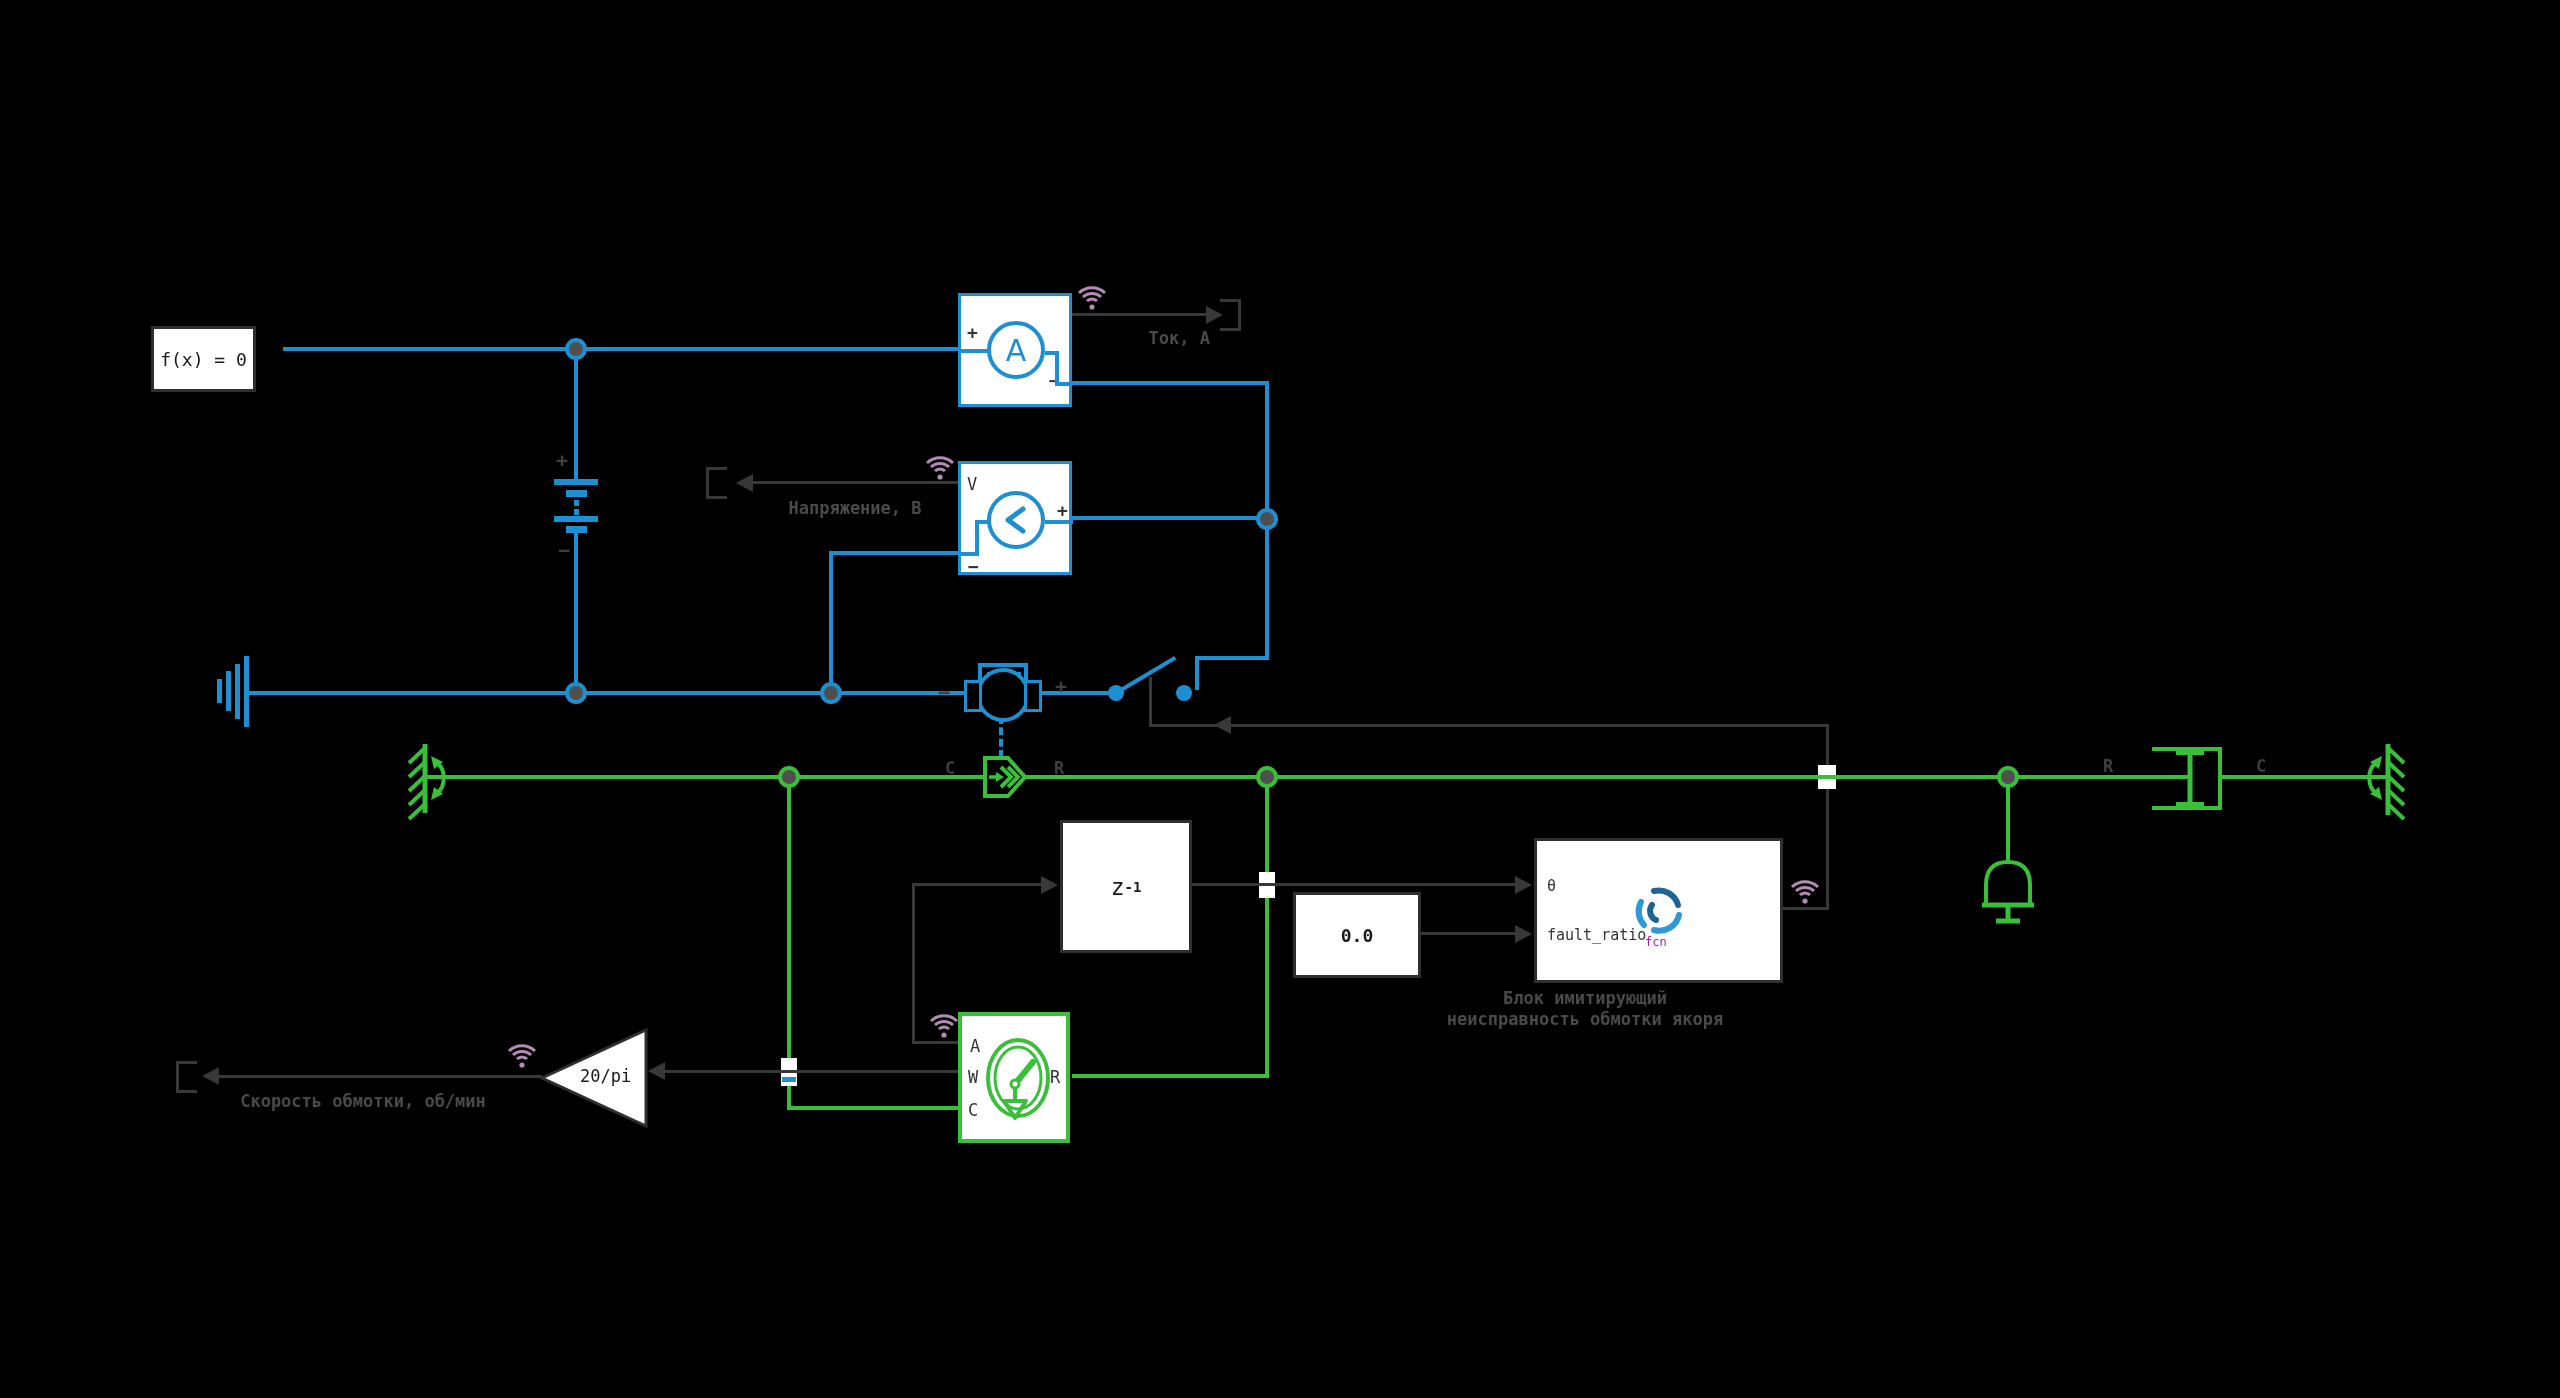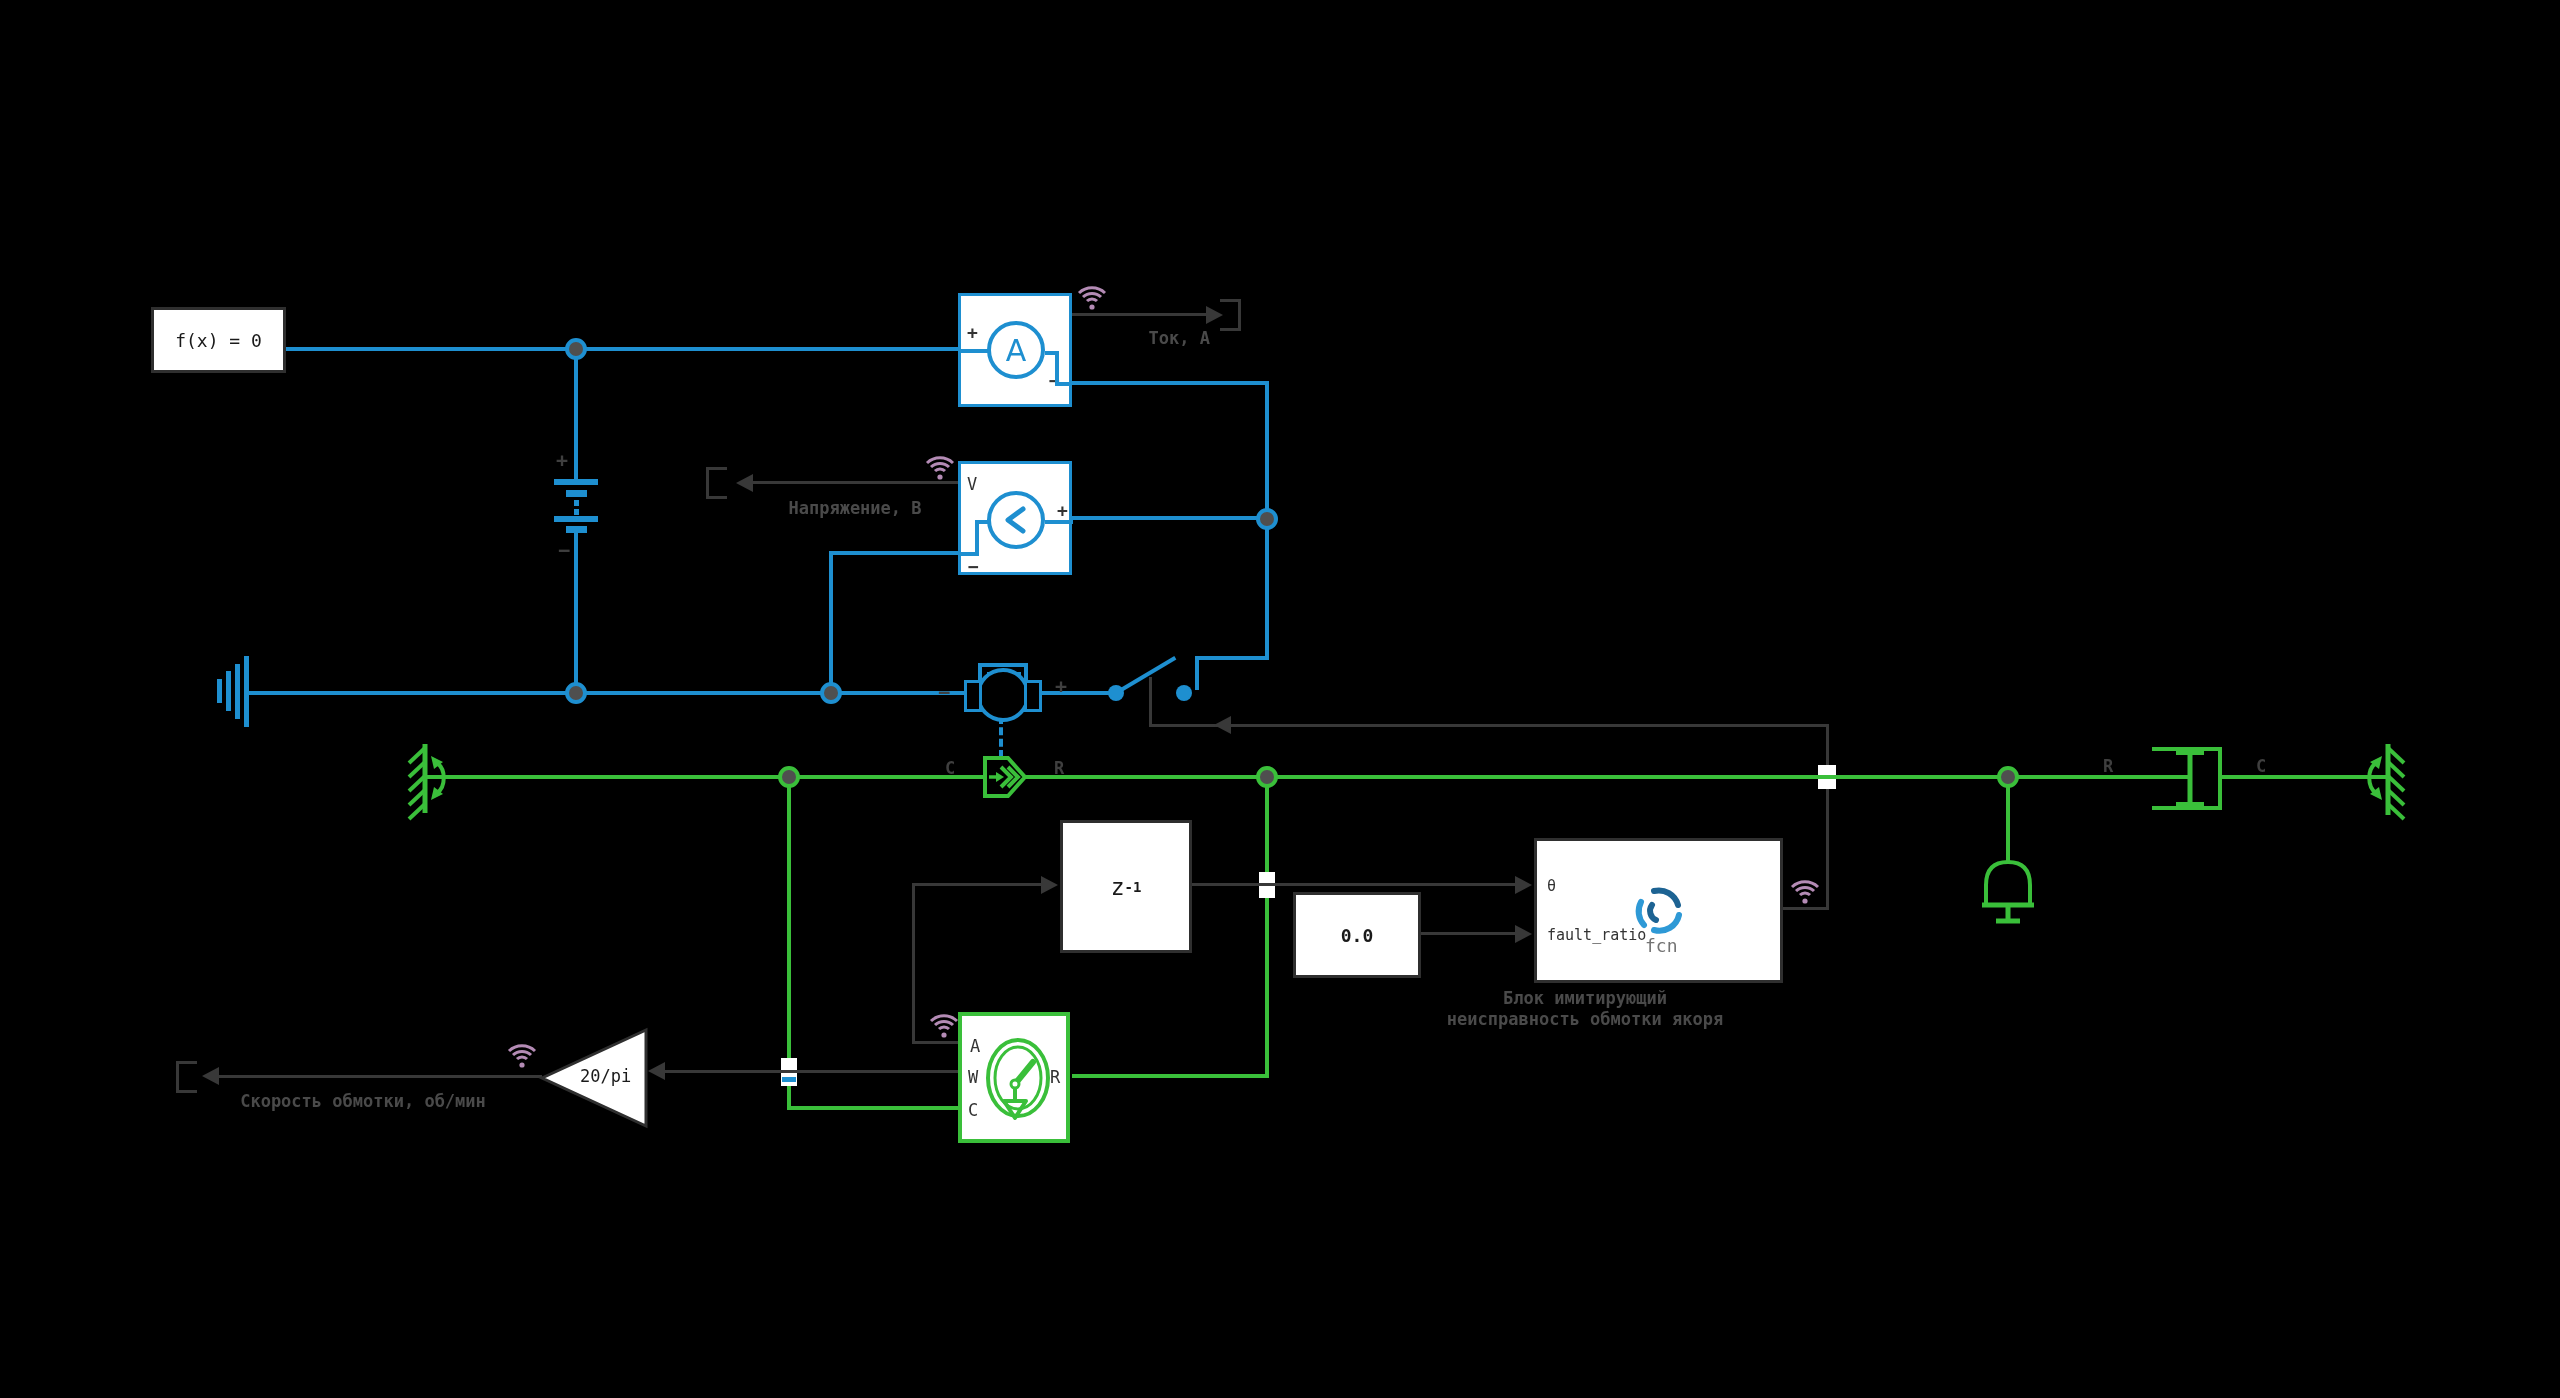--- a/index.html
+++ b/index.html
@@ -135,21 +135,21 @@
   <div class="lbl" style="left:213px;top:1091px;width:300px;">Скорость обмотки, об/мин</div>
 
   <div class="xover" style="left:1259px;top:872px;width:16px;height:26px;"></div>
   <div class="ws" style="left:1253px;top:883px;width:28px;height:3px;"></div>
   <div class="xover" style="left:781px;top:1058px;width:16px;height:28px;"></div>
   <div class="ws" style="left:775px;top:1070px;width:28px;height:3px;"></div>
   <div class="we" style="left:782px;top:1077px;width:14px;height:5px;"></div>
   <div class="xover" style="left:1818px;top:765px;width:18px;height:24px;"></div>
   <div class="wm" style="left:1812px;top:775px;width:30px;height:4px;"></div>
 
-  <div class="blk" style="left:151px;top:307px;width:135px;height:66px;font-size:18px;">
+  <div class="blk" style="left:151px;top:326px;width:105px;height:66px;font-size:18px;">
     <span>f(x) = 0</span>
   </div>
 
   <div class="meter" style="left:958px;top:293px;width:114px;height:114px;">
     <div class="signw" style="left:6px;top:26px;">+</div>
     <div class="signw" style="left:88px;top:74px;">−</div>
     <div class="we" style="left:0;top:53px;width:28px;height:4px;"></div>
     <div class="we" style="left:84px;top:55px;width:14px;height:4px;"></div>
     <div class="we" style="left:94px;top:57px;width:4px;height:33px;"></div>
     <div class="we" style="left:94px;top:86px;width:17px;height:4px;"></div>
@@ -246,21 +246,21 @@
 
   <div class="blk" style="left:1534px;top:838px;width:249px;height:145px;">
     <div class="pl" style="left:10px;top:36px;font-size:15px;">θ</div>
     <div class="pl" style="left:10px;top:85px;font-size:15px;">fault_ratio</div>
     <svg style="left:95px;top:40px;" width="56" height="56" viewBox="0 0 56 56">
       <path d="M 22,10 A 20,20 0 0 1 46,24" fill="none" stroke="#1d6393" stroke-width="6" stroke-linecap="round"></path>
       <path d="M 47,34 A 20,20 0 0 1 22,49" fill="none" stroke="#2e99d6" stroke-width="6" stroke-linecap="round"></path>
       <path d="M 12,44 A 20,20 0 0 1 9,21" fill="none" stroke="#2e99d6" stroke-width="6" stroke-linecap="round"></path>
       <path d="M 20,24 A 10,10 0 0 0 24,39" fill="none" stroke="#1d6393" stroke-width="6" stroke-linecap="round"></path>
     </svg>
-    <div class="pl" style="left:108px;top:94px;font-size:18px;color:#737373;">fcn</div>
+    <div class="pl" style="left:108px;top:94px;font-size:12px;color:#a21caf;">fcn</div>
   </div>
   <div class="lbl" style="left:1435px;top:988px;width:300px;">
     <div>Блок имитирующий</div>
     <div>неисправность обмотки якоря</div>
   </div>
 
   <div class="abs" style="left:958px;top:1012px;width:112px;height:131px;background:#fff;border:4px solid #3abf3a;box-sizing:border-box;">
     <div class="pl" style="left:8px;top:20px;">A</div>
     <div class="pl" style="left:6px;top:51px;">W</div>
     <div class="pl" style="left:6px;top:84px;">C</div>

